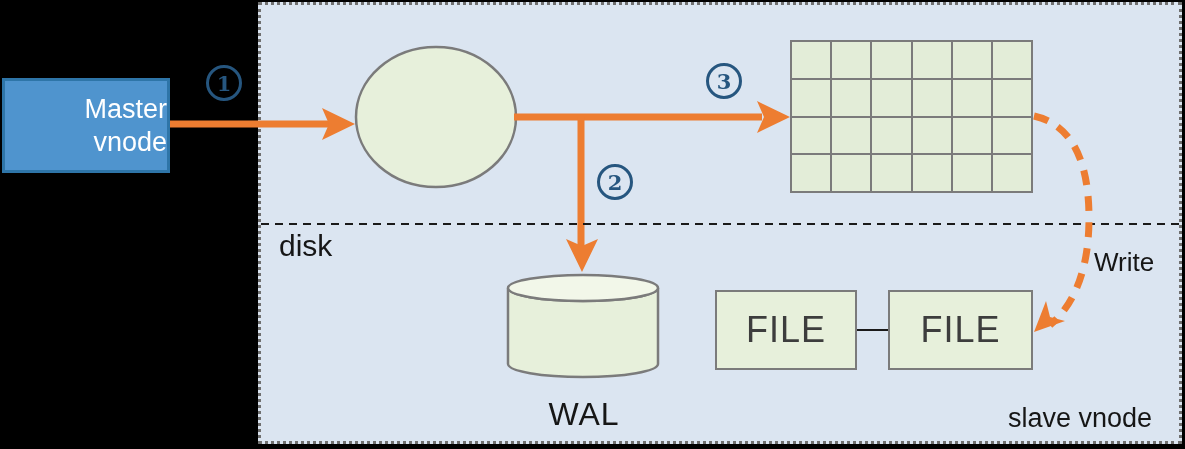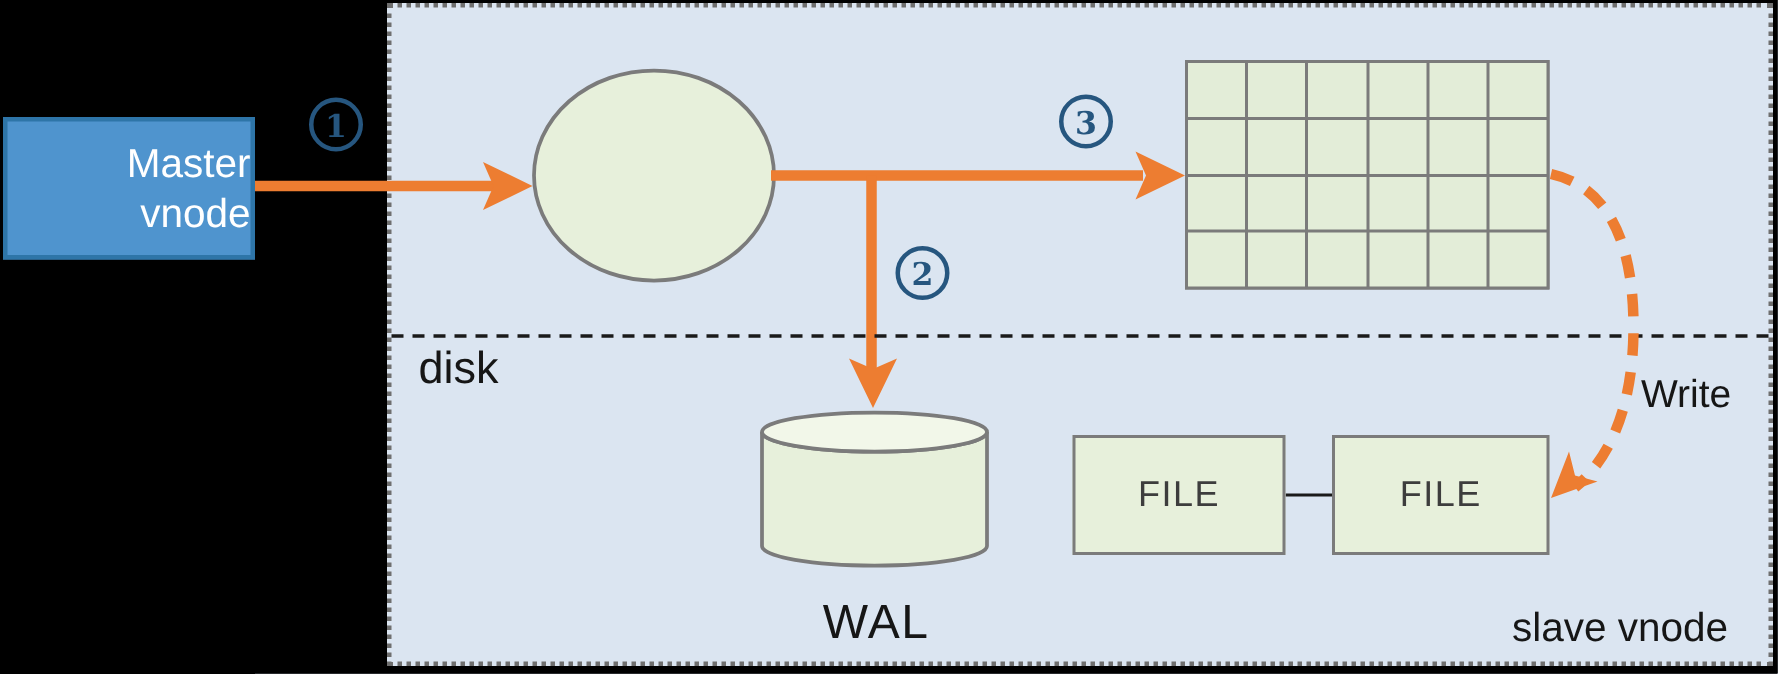--- a/index.html
+++ b/index.html
@@ -12,21 +12,21 @@
   .master-box{position:absolute;left:2px;top:78px;width:168px;height:95px;
               box-sizing:border-box;background:var(--master_fill);
               border:3px solid var(--master_border);
               display:flex;flex-direction:column;align-items:flex-end;justify-content:center;
               color:var(--master_text);font-size:27px;line-height:33px;}
   .node-label{position:absolute;color:var(--node_text);text-align:center;}
   .write-label{left:376px;top:100px;width:120px;font-size:30px;}
   .file-box{position:absolute;top:290px;height:80px;box-sizing:border-box;
             background:var(--shape_fill);border:2.5px solid var(--shape_stroke);
             display:flex;align-items:center;justify-content:center;
-            color:var(--node_text);font-size:24px;letter-spacing:1px;}
+            color:var(--node_text);font-size:36px;letter-spacing:1px;}
   .file-1{left:715px;width:142px;}
   .file-2{left:888px;width:145px;}
   .memtable-grid{position:absolute;left:790px;top:40px;width:243px;height:153px;
             box-sizing:border-box;border:2.5px solid var(--shape_stroke);
             background:var(--shape_stroke);display:grid;gap:2px;}
   .memtable-grid .cell{background:var(--grid_fill);}
   .txt{position:absolute;color:var(--label_text);}
   .memory-label{left:279px;top:197px;font-size:26px;}
   .disk-label{left:279px;top:229px;font-size:30px;}
   .wal-label{left:534px;top:396px;width:100px;text-align:center;font-size:32px;letter-spacing:1px;}

